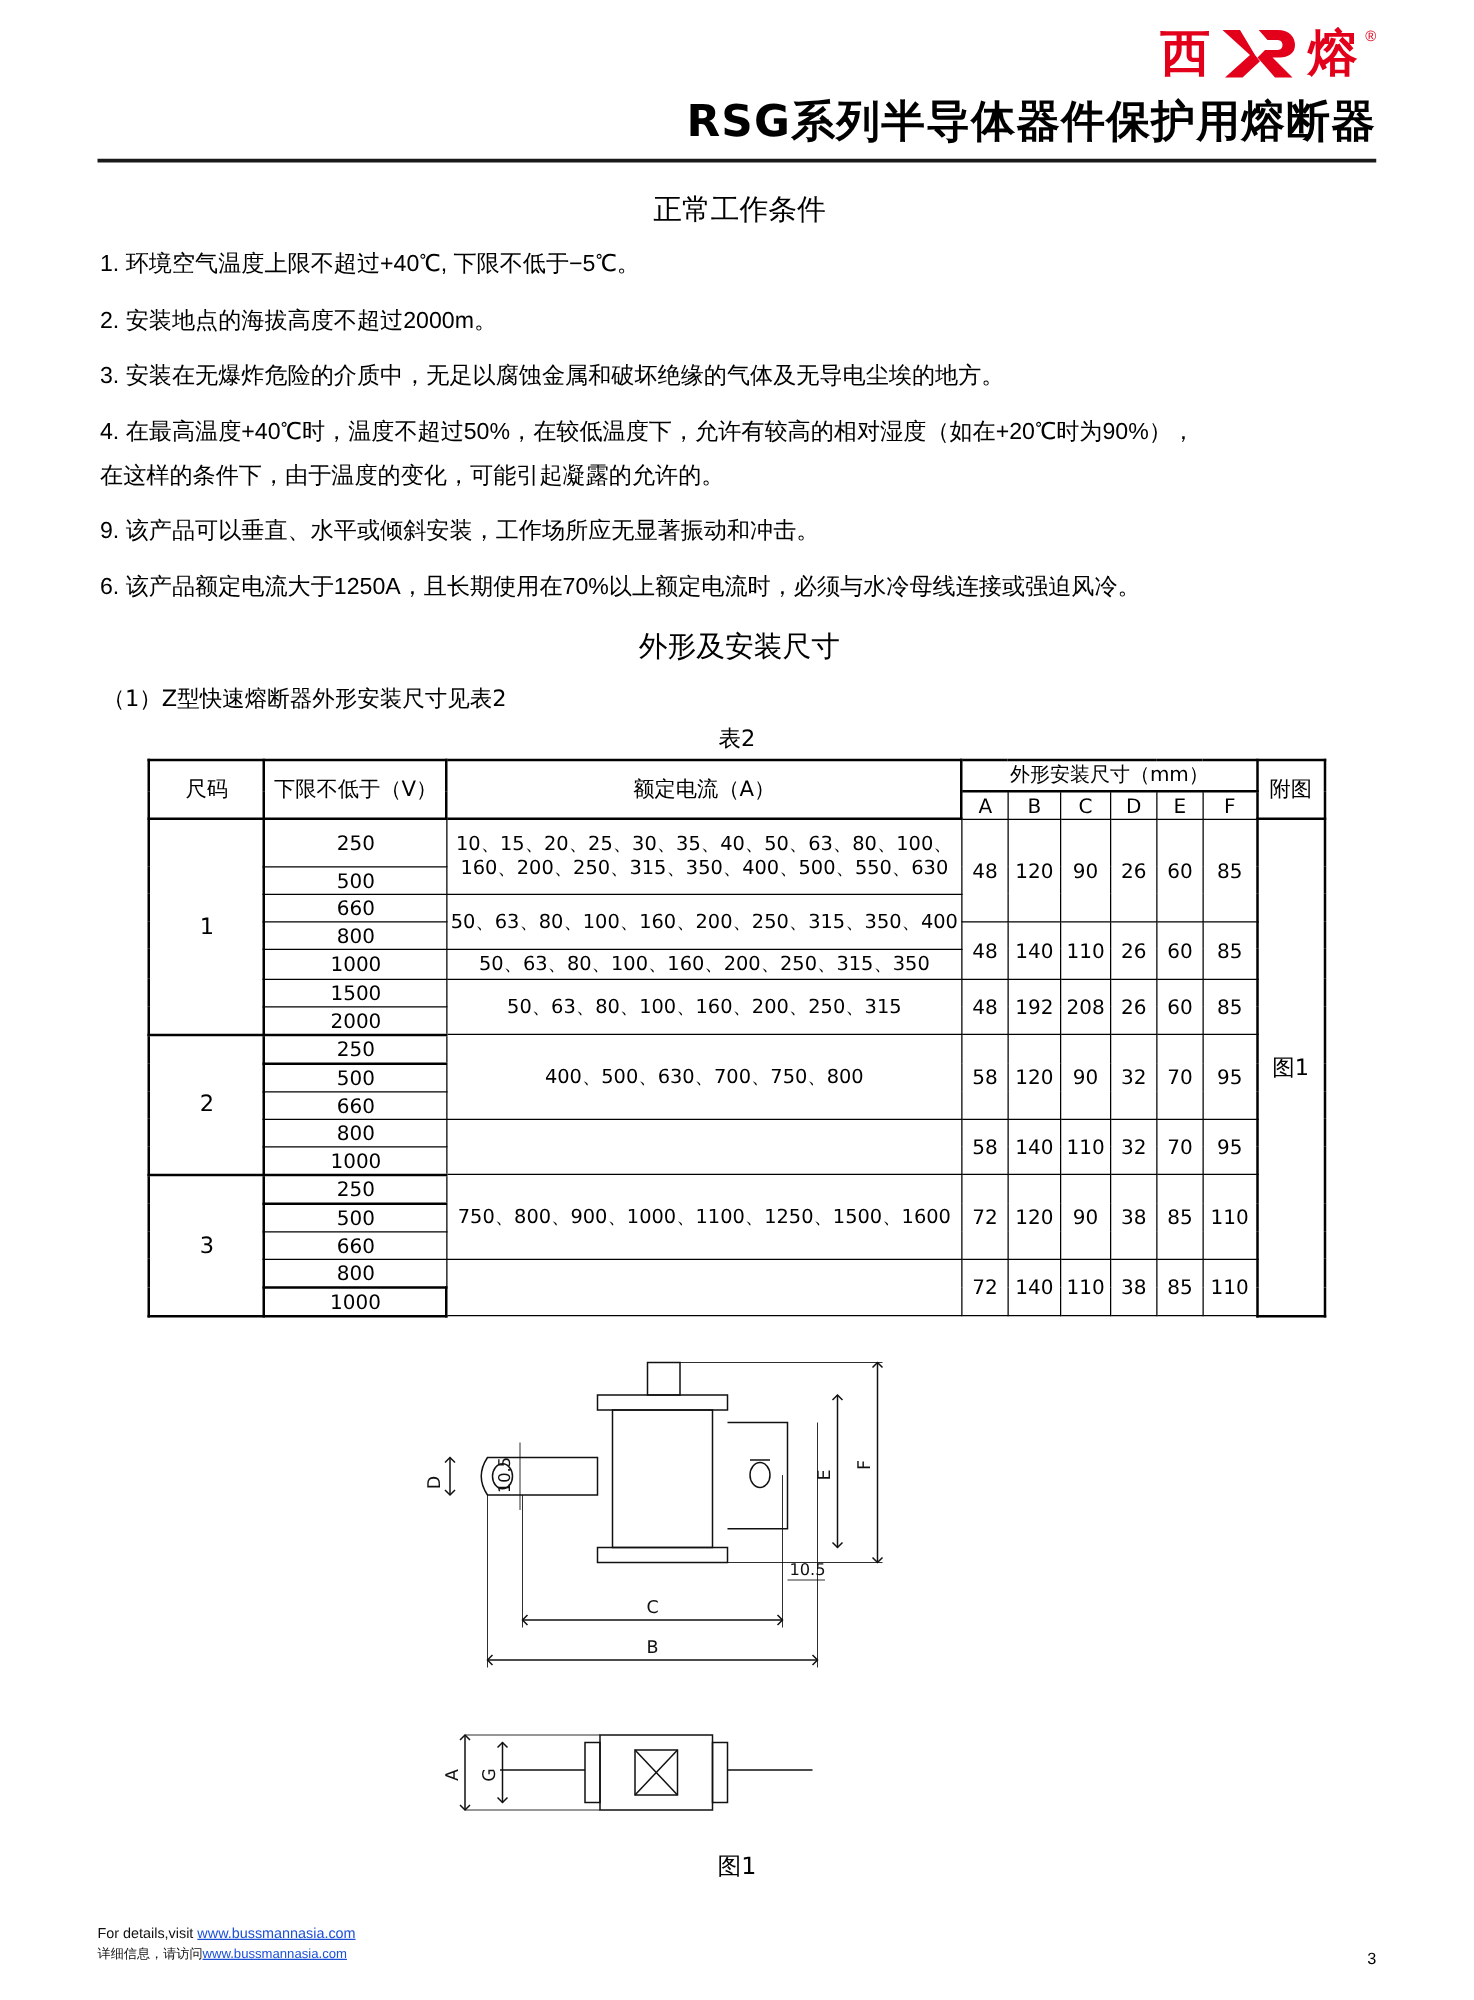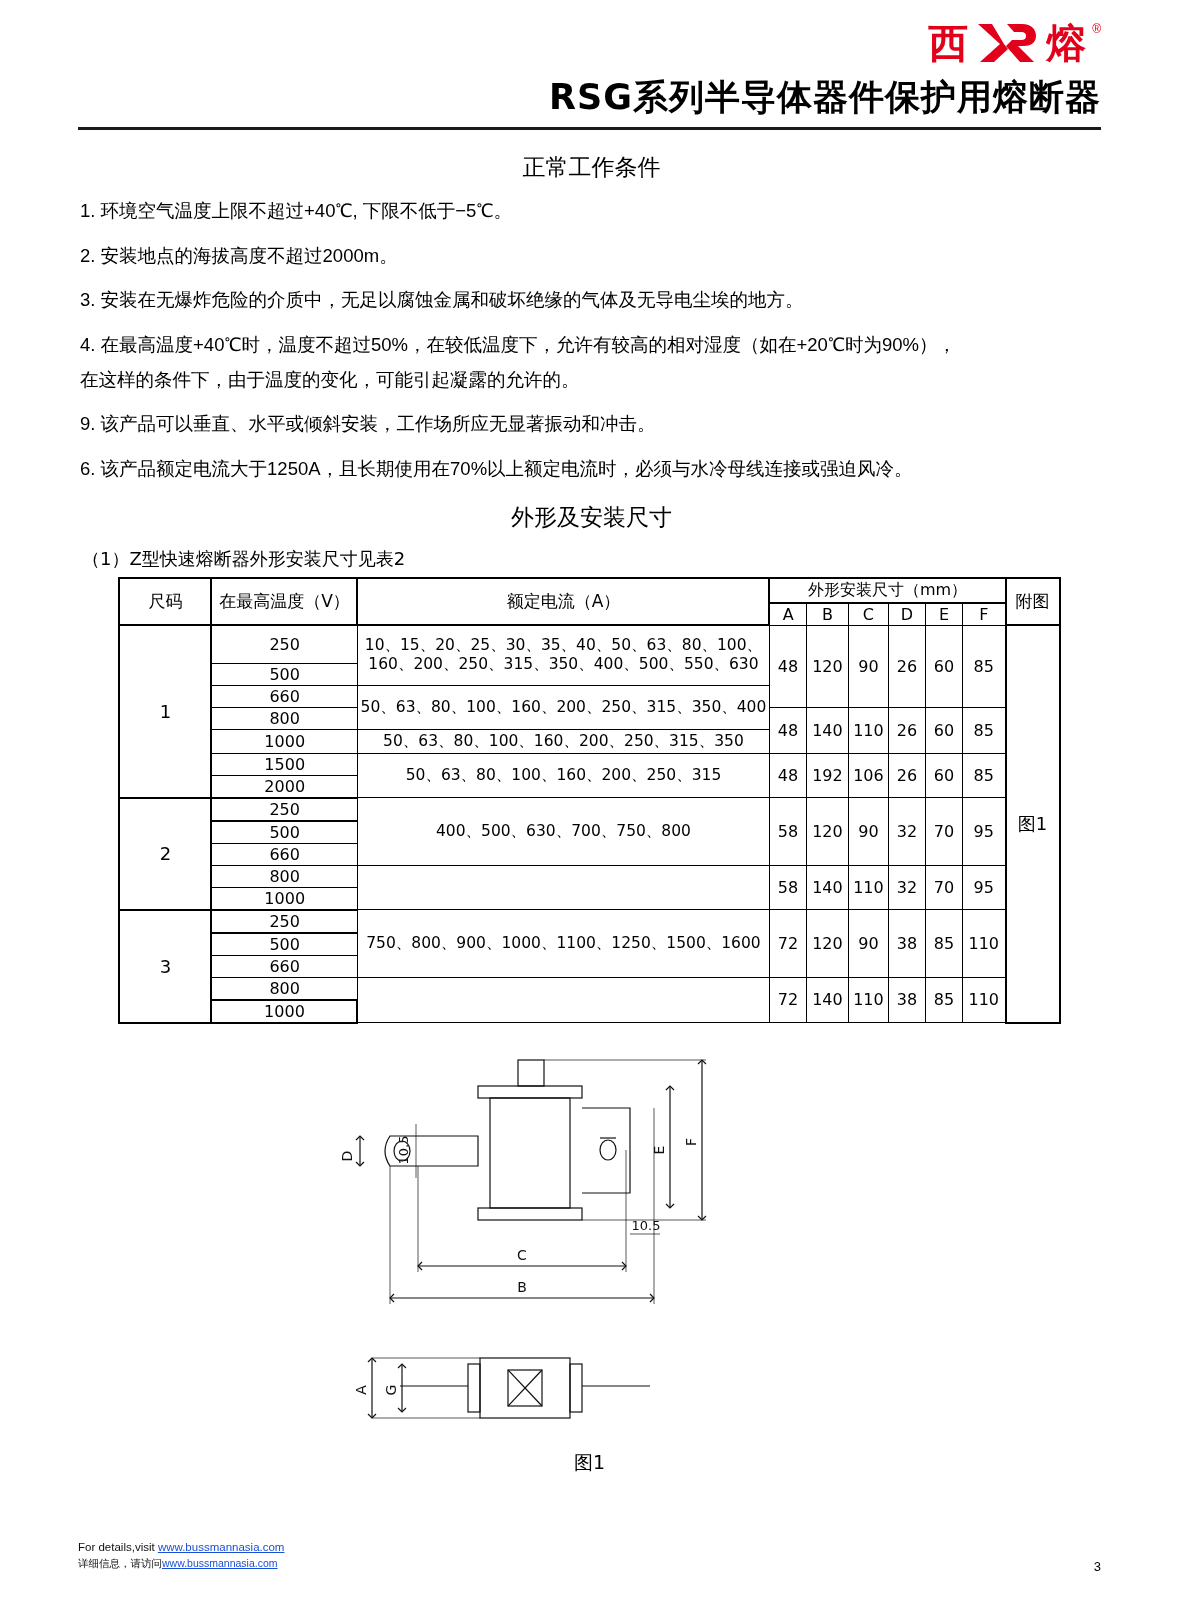--- a/index.html
+++ b/index.html
@@ -204,38 +204,39 @@
   <p class="cond">1. 环境空气温度上限不超过+40℃, 下限不低于−5℃。</p>
   <p class="cond">2. 安装地点的海拔高度不超过2000m。</p>
   <p class="cond">3. 安装在无爆炸危险的介质中，无足以腐蚀金属和破坏绝缘的气体及无导电尘埃的地方。</p>
   <p class="cond wrap">4. 在最高温度+40℃时，温度不超过50%，在较低温度下，允许有较高的相对湿度（如在+20℃时为90%），</p>
   <p class="cond cont">在这样的条件下，由于温度的变化，可能引起凝露的允许的。</p>
   <p class="cond">9. 该产品可以垂直、水平或倾斜安装，工作场所应无显著振动和冲击。</p>
   <p class="cond">6. 该产品额定电流大于1250A，且长期使用在70%以上额定电流时，必须与水冷母线连接或强迫风冷。</p>
 
   <h2 class="section">外形及安装尺寸</h2>
   <p class="subnote">（1）Z型快速熔断器外形安装尺寸见表2</p>
+  <div class="table-caption">表2</div>
 
   <table class="dims">
     <colgroup>
       <col style="width:92px">
       <col style="width:146px">
       <col style="width:412px">
       <col style="width:37px">
       <col style="width:42px">
       <col style="width:40px">
       <col style="width:37px">
       <col style="width:37px">
       <col style="width:43px">
       <col style="width:54px">
     </colgroup>
     <thead>
       <tr>
         <td class="hdr outer" rowspan="2">尺码</td>
-        <td class="hdr outer" rowspan="2">在最高温度（V）</td>
+        <td class="hdr outer" rowspan="2">下限不低于（V）</td>
         <td class="hdr outer" rowspan="2">额定电流（A）</td>
         <td class="hdr-small outer" colspan="6">外形安装尺寸（mm）</td>
         <td class="hdr outer" rowspan="2">附图</td>
       </tr>
       <tr>
         <td>A</td>
         <td>B</td>
         <td>C</td>
         <td>D</td>
         <td>E</td>
@@ -277,21 +278,21 @@
       </tr>
       <tr>
         <td>1000</td>
         <td class="cell-curr">50、63、80、100、160、200、250、315、350</td>
       </tr>
       <tr>
         <td>1500</td>
         <td class="cell-curr" rowspan="2">50、63、80、100、160、200、250、315</td>
         <td rowspan="2">48</td>
         <td rowspan="2">192</td>
-        <td rowspan="2">106</td>
+        <td rowspan="2">208</td>
         <td rowspan="2">26</td>
         <td rowspan="2">60</td>
         <td rowspan="2">85</td>
       </tr>
       <tr>
         <td>2000</td>
       </tr>
 
       <tr>
         <td class="size-col outer" rowspan="5">2</td>

